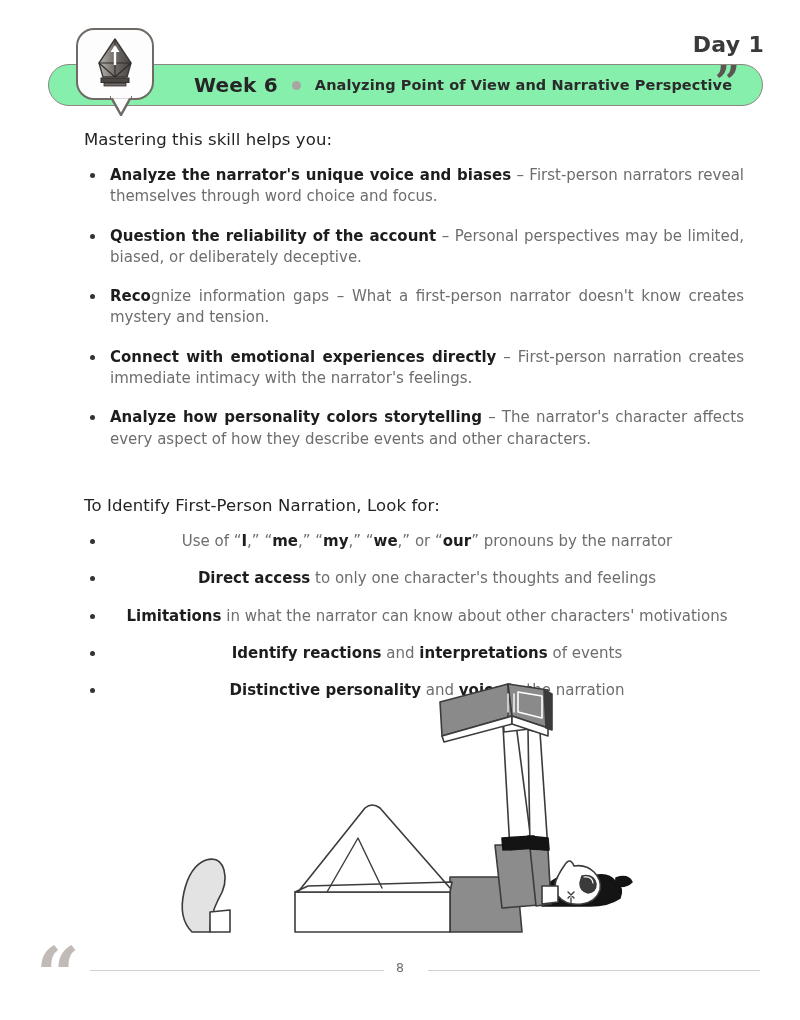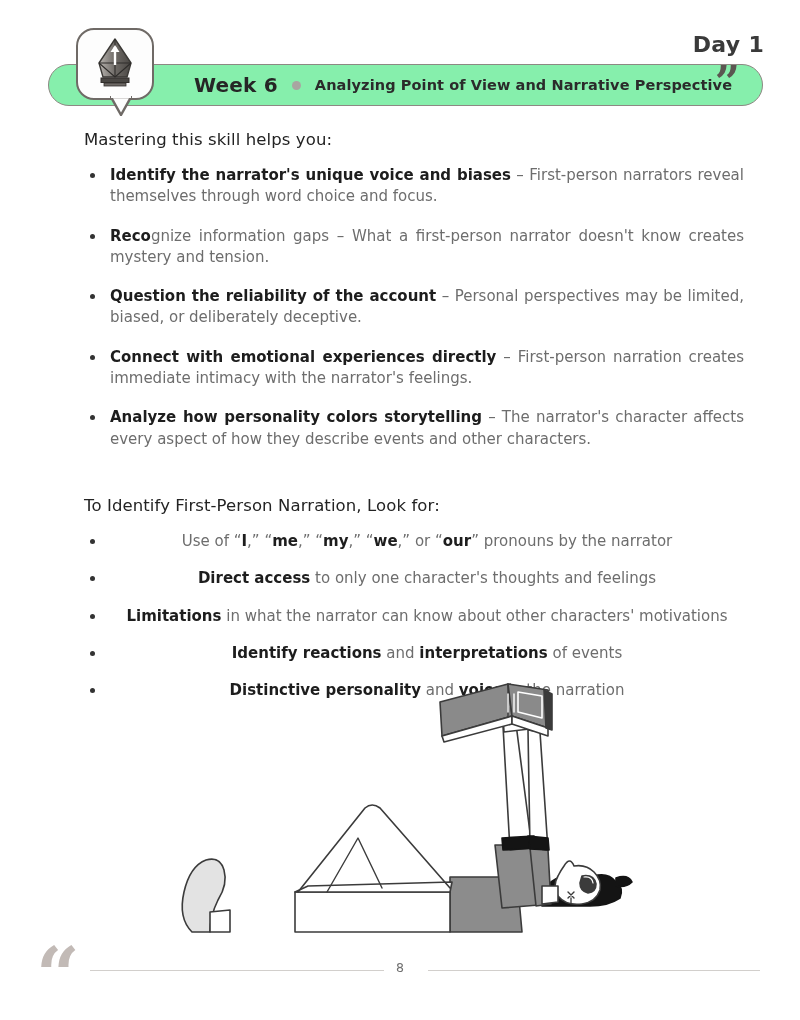--- a/index.html
+++ b/index.html
@@ -161,23 +161,23 @@
         <rect x="9" y="41" width="28" height="4.5" fill="#4a4744" stroke="#332f2d" stroke-width="1"></rect>
         <rect x="12" y="46" width="22" height="3" fill="#6e6a66" stroke="#332f2d" stroke-width="0.8"></rect>
       </svg>
     </div>
   </div>
 
   <div class="content">
 
     <h2 class="section-head">Mastering this skill helps you:</h2>
     <ul class="bullets" id="list-1">
-        <li><b>Identify the narrator's unique voice and biases</b> – First-person narrators reveal themselves through word choice and focus.</li>
+        <li><b>Analyze the narrator's unique voice and biases</b> – First-person narrators reveal themselves through word choice and focus.</li>
+        <li><b>Question the reliability of the account</b> – Personal perspectives may be limited, biased, or deliberately deceptive.</li>
         <li><b>Reco</b>gnize information gaps – What a first-person narrator doesn't know creates mystery and tension.</li>
-        <li><b>Question the reliability of the account</b> – Personal perspectives may be limited, biased, or deliberately deceptive.</li>
         <li><b>Connect with emotional experiences directly</b> – First-person narration creates immediate intimacy with the narrator's feelings.</li>
         <li><b>Analyze how personality colors storytelling</b> – The narrator's character affects every aspect of how they describe events and other characters.</li>
       </ul>
 
     <h2 class="section-head second">To Identify First-Person Narration, Look for:</h2>
     <ul class="bullets compact" id="list-2">
         <li>Use of “<b>I</b>,” “<b>me</b>,” “<b>my</b>,” “<b>we</b>,” or “<b>our</b>” pronouns by the narrator</li>
         <li><b>Direct access</b> to only one character's thoughts and feelings</li>
         <li><b>Limitations</b> in what the narrator can know about other characters' motivations</li>
         <li><b>Identify reactions</b> and <b>interpretations</b> of events</li>

